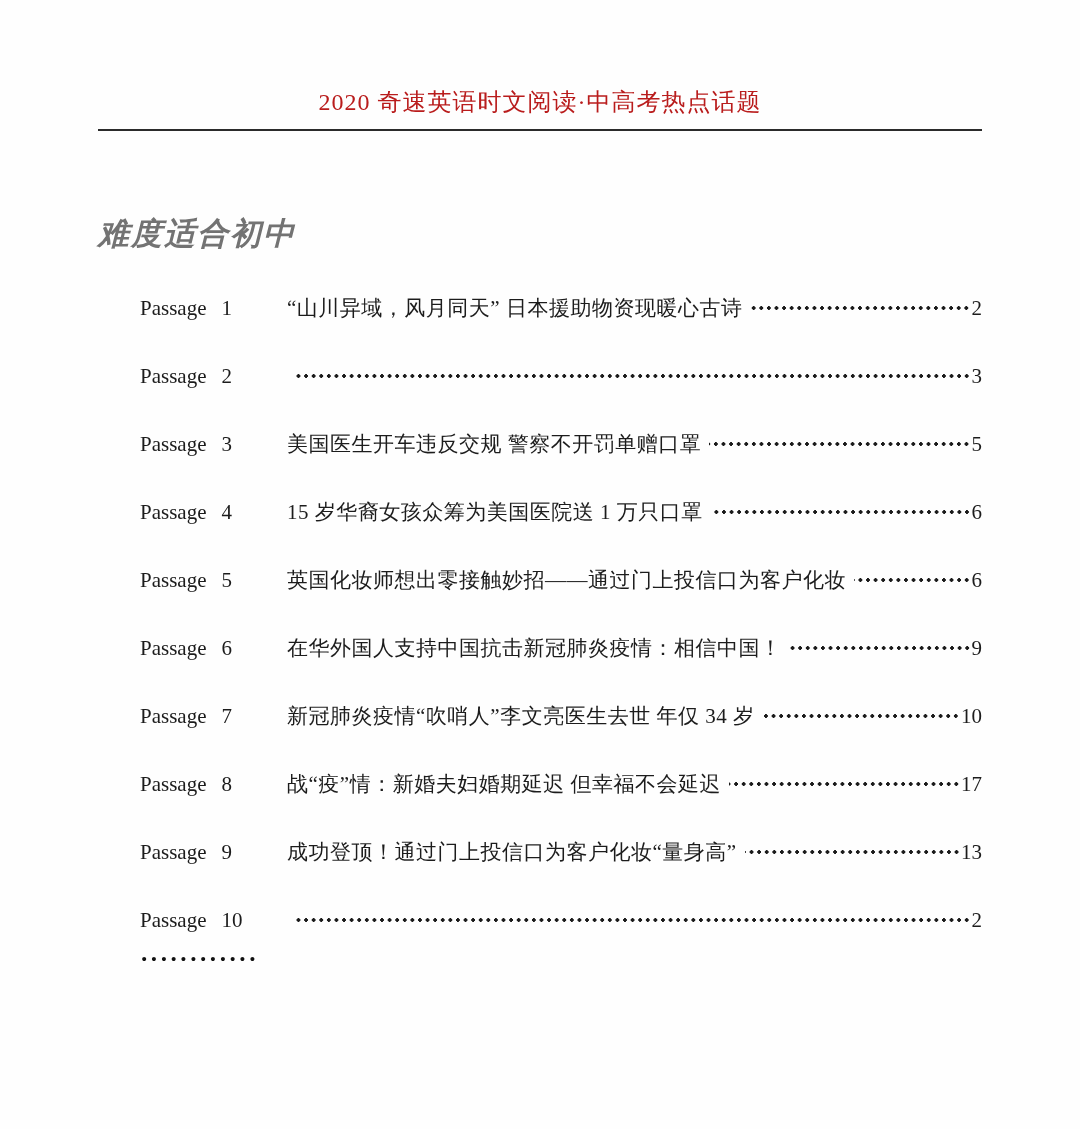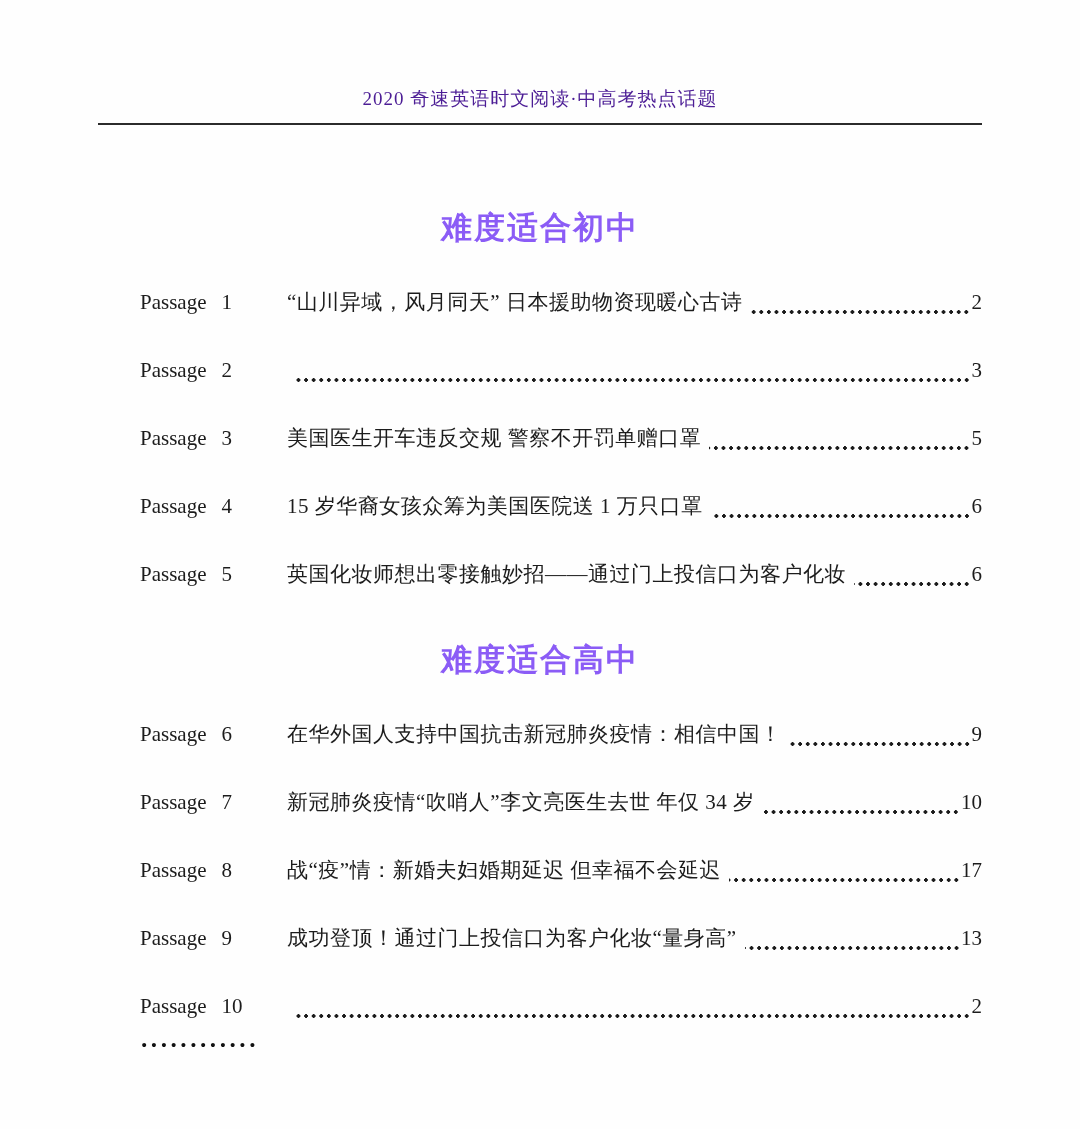--- a/index.html
+++ b/index.html
@@ -13,39 +13,39 @@
     overflow: hidden;
   }
   .doc-header {
     margin: 0 98px;
     padding-top: 86px;
     padding-bottom: 11px;
     border-bottom: 2px solid #2b2b2b;
     text-align: center;
   }
   .doc-header .title {
-    font-size: 19px;
+    font-size: 24px;
     letter-spacing: 1px;
-    color: #4c1d95;
+    color: #b91c1c;
   }
   .toc { margin: 0 98px; }
   .section-heading {
-    text-align: center;
     font-size: 31px;
     font-weight: bold;
     line-height: 42px;
     letter-spacing: 2px;
-    color: #8b5cf6;
+    color: #737373;
+    font-style: italic;
   }
   .section:nth-child(1) .section-heading { margin-top: 82px; }
   .section:nth-child(2) .section-heading { margin-top: 50px; }
   .section-rows { margin-top: 4px; }
   .toc-row {
     display: flex;
-    align-items: flex-end;
+    align-items: center;
     margin-top: 38px;
     padding-left: 42px;
     font-size: 21px;
     line-height: 30px;
     white-space: nowrap;
   }
   .plabel {
     flex: 0 0 147px;
     display: flex;
   }
@@ -130,21 +130,20 @@
       <span class="pnum">5</span>
     </span>
     <span class="ptitle">英国化妆师想出零接触妙招——通过门上投信口为客户化妆</span>
     <span class="leader"></span>
     <span class="ppage">6</span>
   </div>
 </div>
   </div>
 
   <div class="section">
-    <div class="section-heading">难度适合高中</div>
     <div class="section-rows">
   <div class="toc-row">
     <span class="plabel">
       <span>Passage</span>
       <span class="pnum">6</span>
     </span>
     <span class="ptitle">在华外国人支持中国抗击新冠肺炎疫情：相信中国！</span>
     <span class="leader"></span>
     <span class="ppage">9</span>
   </div>

